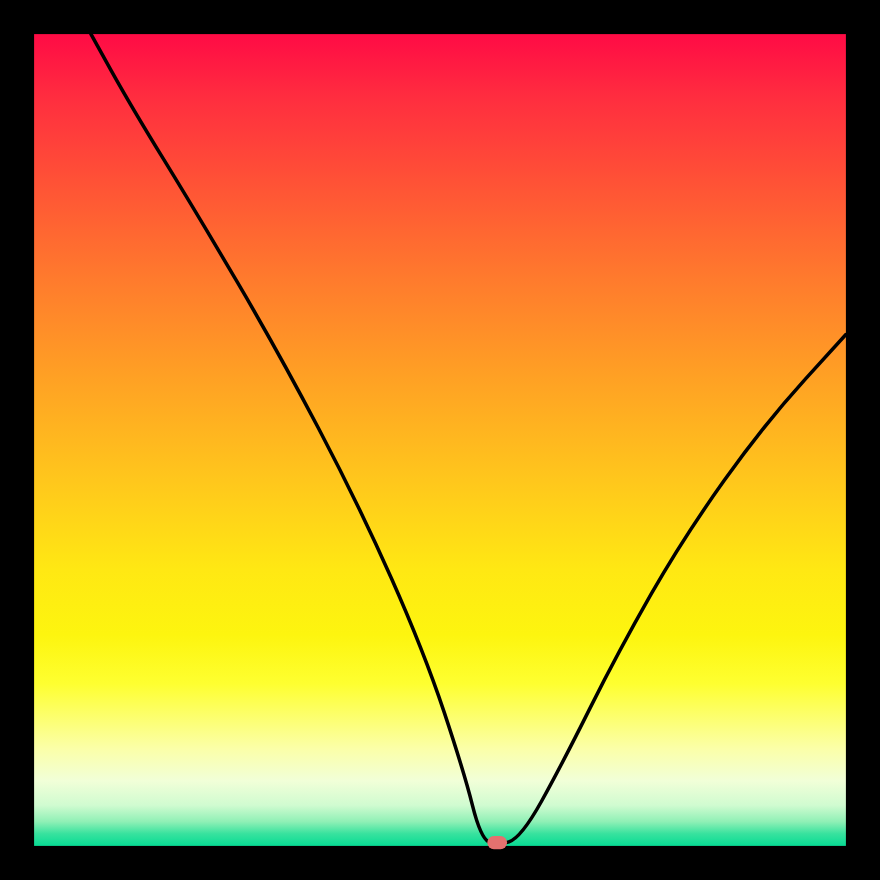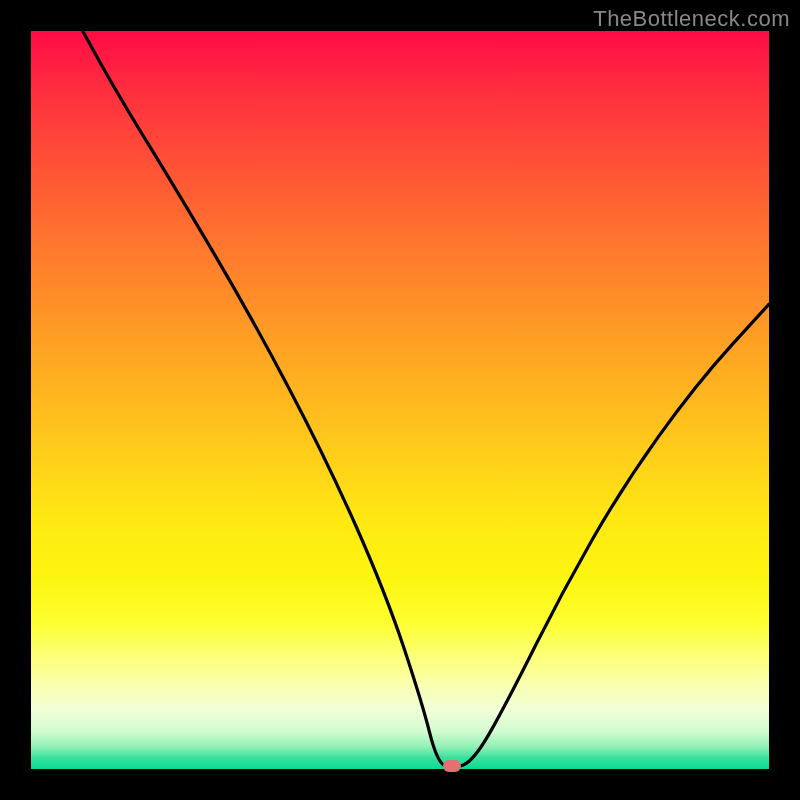--- a/index.html
+++ b/index.html
@@ -69,21 +69,20 @@
     background: #e4716f;
     transform: translate(-50%, -50%);
     z-index: 3;
   }
 </style>
 </head>
 <body>
 
 <div class="frame">
 
-  <div class="watermark">TheBottleneck.com</div>
 
   <div class="plot-area">
     <svg class="curve" viewBox="0 0 738 738" preserveAspectRatio="none">
       <path id="curve-path" d="M 51.7 0.0 Q 51.7 0.0 70.1 33.2 Q 88.6 66.4 118.1 114.4 Q 147.6 162.4 184.5 225.1 Q 221.4 287.8 258.3 357.9 Q 295.2 428.0 324.7 494.5 Q 354.2 560.9 372.7 616.2 Q 391.1 671.6 398.5 701.1 Q 405.9 730.6 413.3 734.3 Q 420.7 738.0 431.7 734.3 Q 442.8 730.6 461.3 697.4 Q 479.7 664.2 505.5 612.5 Q 531.4 560.9 560.9 509.2 Q 590.4 457.6 627.3 405.9 Q 664.2 354.2 701.1 313.6 T 738.0 273.1" fill="none" stroke="#000000" stroke-width="3.2" stroke-linecap="round" stroke-linejoin="round"></path>
     </svg>
     <div id="marker" class="marker" style="left: 420.66px; top: 735px;"></div>
   </div>
 
 </div>
 

